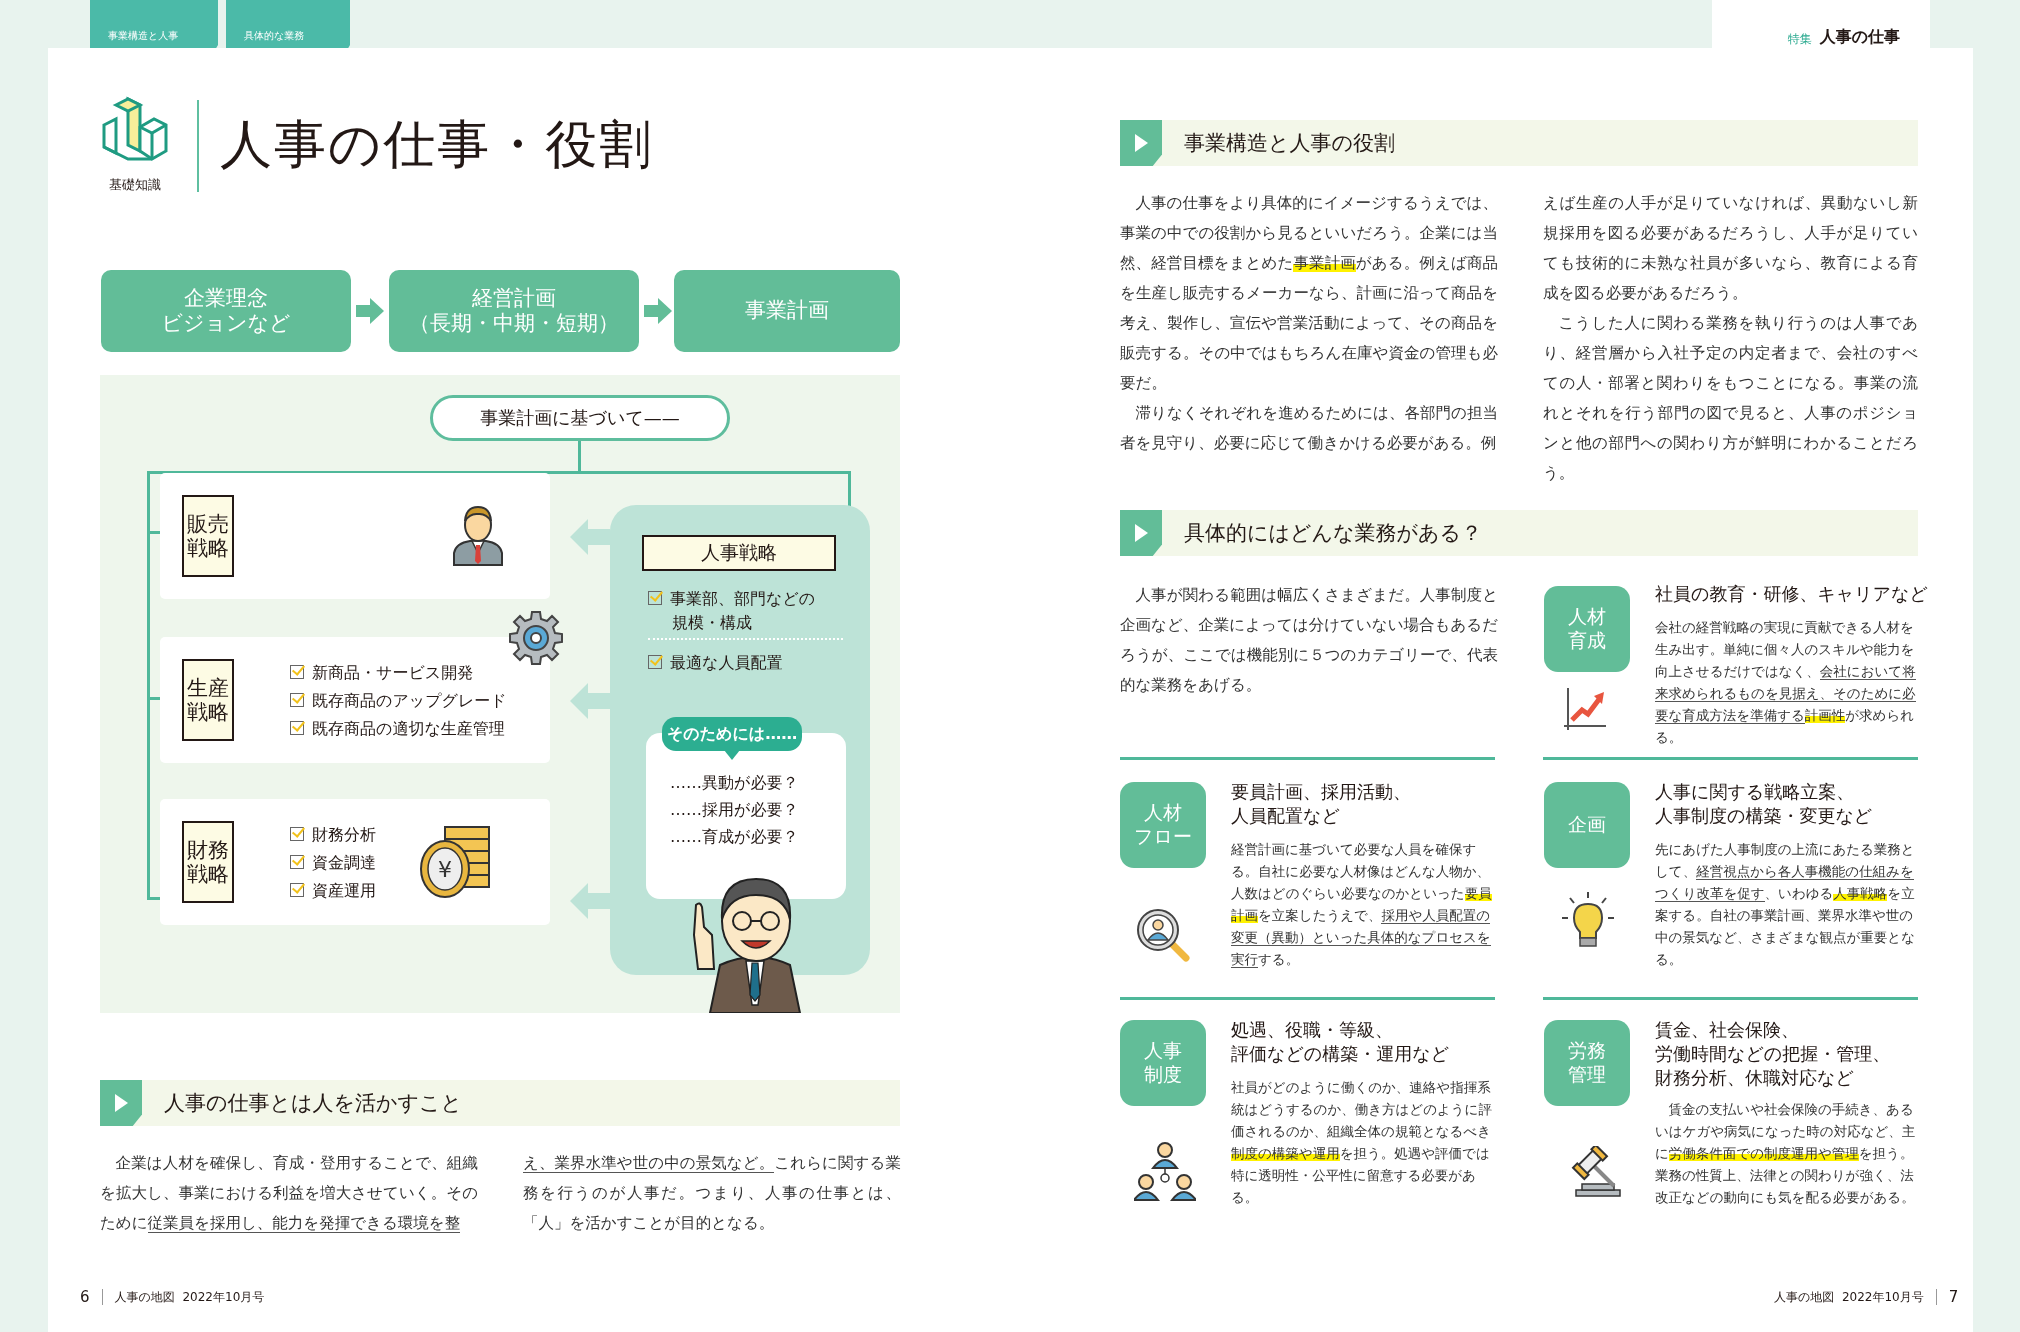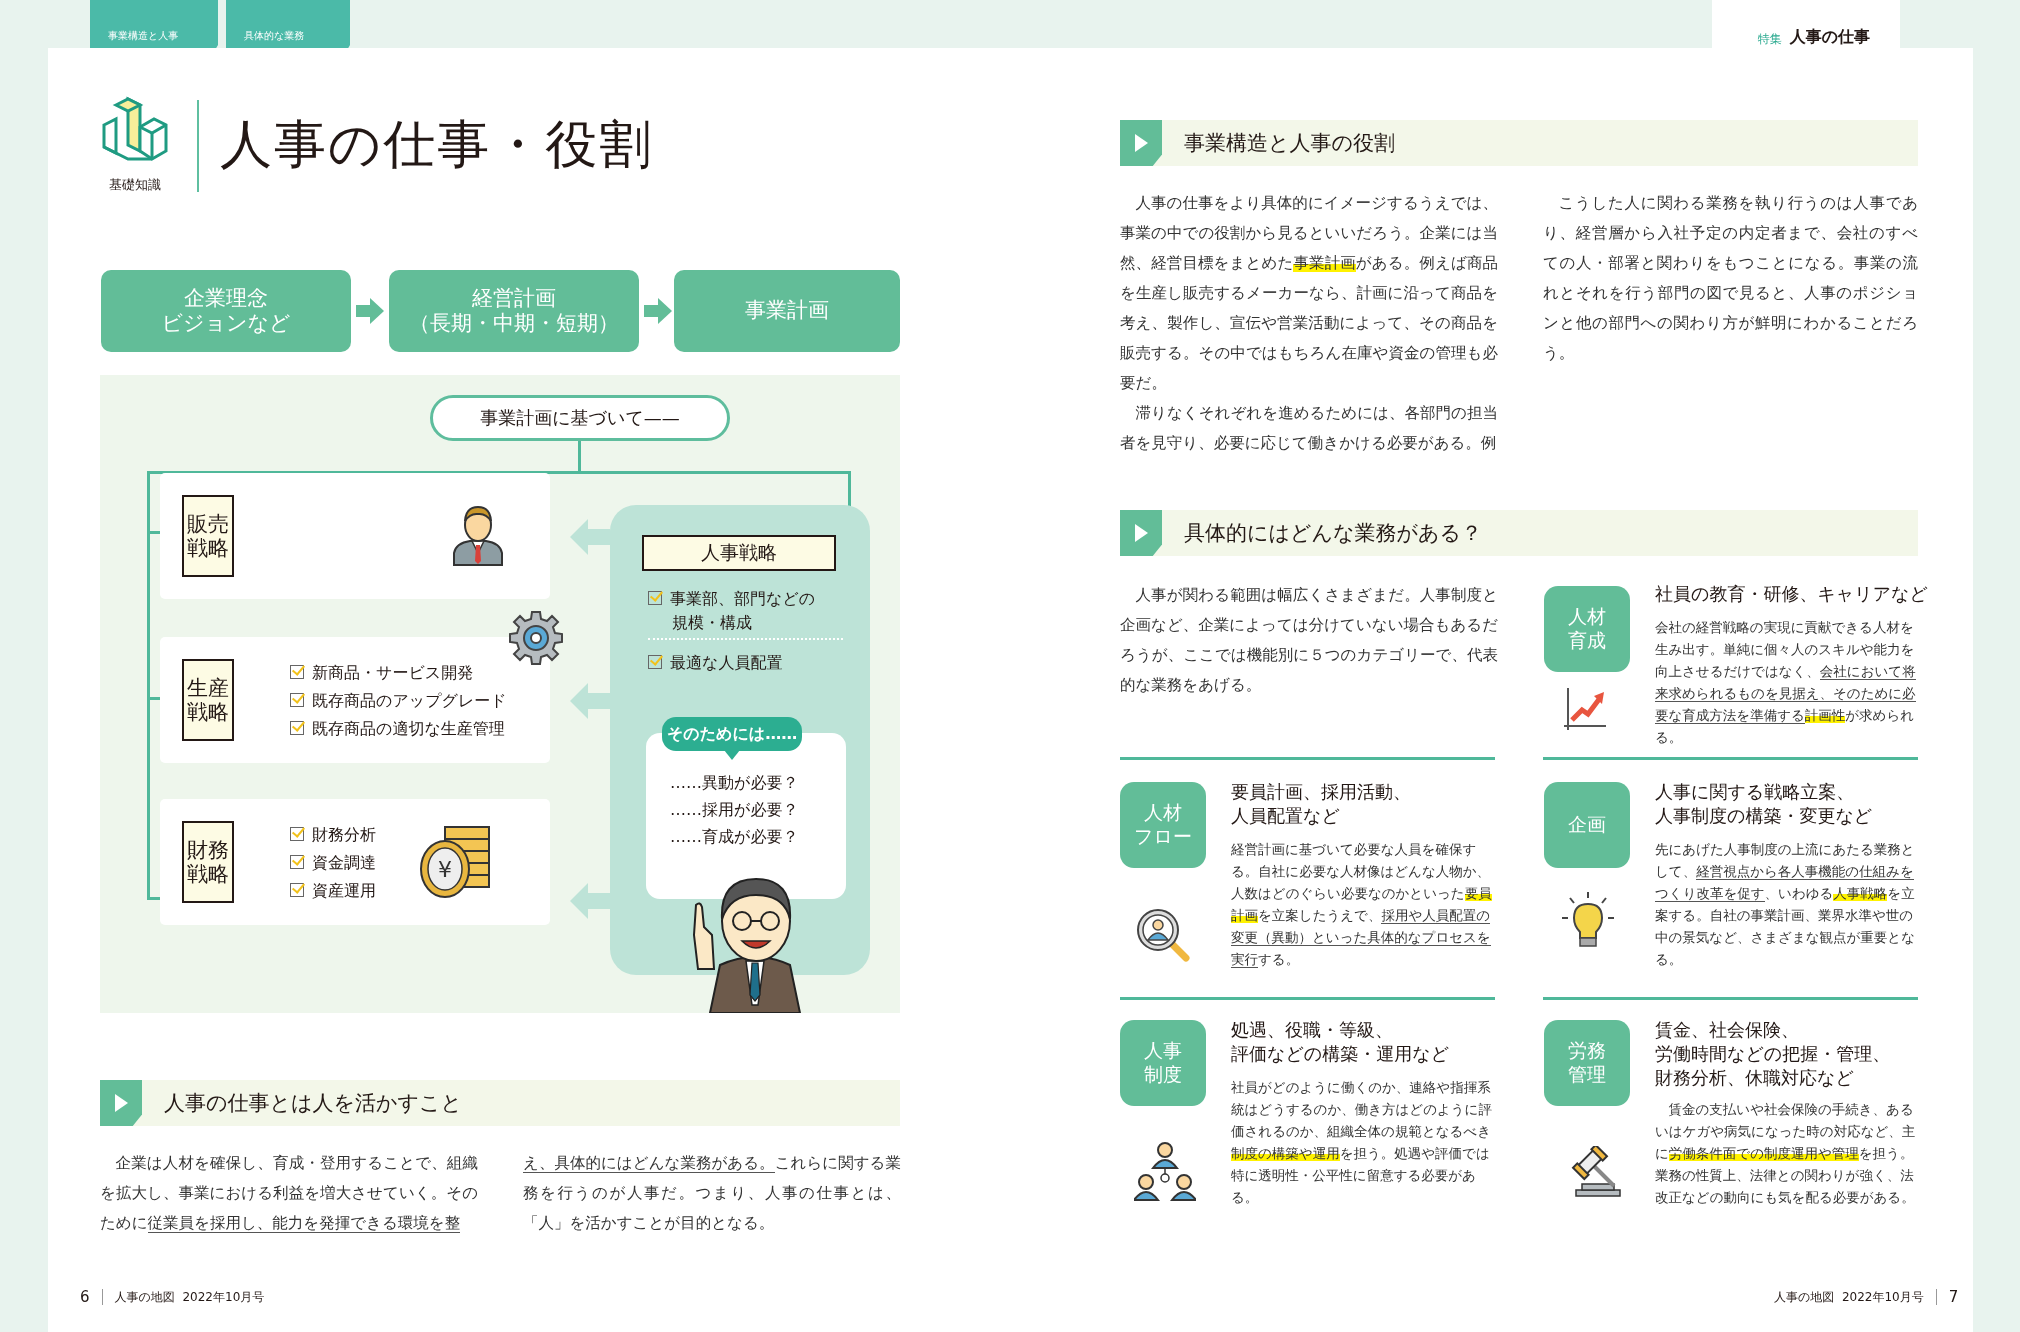--- a/index.html
+++ b/index.html
@@ -6,21 +6,21 @@
   html, body { width: 2020px; height: 1332px; overflow: hidden; }
   body { background: #e8f3ee; font-family: "DejaVu Sans", "Liberation Sans", sans-serif; color: #231815; position: relative; }
   .page { position: absolute; background: #fff; }
   .page-left { left: 48px; top: 48px; width: 1925px; height: 1284px; }
   .abs { position: absolute; }
 
   
   .toptab { position: absolute; top: 0; height: 60px; background: #4bbaa8; color: #fff; font-size: 10px;
             display: flex; align-items: center; padding-left: 18px; padding-top: 12px;
             clip-path: polygon(0 0, 100% 0, 100% 75%, 93% 100%, 0 100%); }
-  .feature-tag { position: absolute; top: 0; left: 1712px; width: 188px; height: 48px; background: #fff;
+  .feature-tag { position: absolute; top: 0; left: 1712px; width: 218px; height: 48px; background: #fff;
                  display: flex; align-items: flex-end; justify-content: flex-end; padding-right: 30px; padding-bottom: 0; }
   .feature-tag .lab { color: #2aa98f; font-size: 12px; margin-right: 8px; }
   .feature-tag .tt { font-size: 16px; font-weight: bold; }
 
   
   .title-icon { position: absolute; left: 100px; top: 95px; width: 70px; height: 70px; }
   .title-icon-label { position: absolute; left: 100px; top: 176px; font-size: 13px; width: 70px; text-align: center; }
   .title-divider { position: absolute; left: 197px; top: 100px; width: 2px; height: 92px; background: #5fbfa0; }
   .page-title { position: absolute; left: 220px; top: 110px; font-size: 52px; font-weight: 500; letter-spacing: 2px; }
 
@@ -222,34 +222,35 @@
 <div class="sec-head" style="left:100px;top:1080px;width:800px;">
   <div class="tri-box">
       <div class="tri"></div>
     </div>
   <div class="txt">人事の仕事とは人を活かすこと</div>
 </div>
 <div class="body-text" style="left:100px;top:1148px;width:378px;text-indent:1em;">
   <span>企業は人材を確保し、育成・登用することで、組織を拡大し、事業における利益を増大させていく。そのために</span><span class="ul">従業員を採用し、能力を発揮できる環境を整</span>
 </div>
 <div class="body-text" style="left:523px;top:1148px;width:378px;">
-  <span class="ul">え、具体的にはどんな業務がある。</span><span>これらに関する業務を行うのが人事だ。つまり、人事の仕事とは、「人」を活かすことが目的となる。</span>
+  <span class="ul">え、業界水準や世の中の景気など。</span><span>これらに関する業務を行うのが人事だ。つまり、人事の仕事とは、「人」を活かすことが目的となる。</span>
 </div>
 
 <div class="sec-head" style="left:1120px;top:120px;width:798px;">
   <div class="tri-box">
       <div class="tri"></div>
     </div>
   <div class="txt">事業構造と人事の役割</div>
 </div>
 <div class="body-text" style="left:1120px;top:188px;width:378px;">
   <p style="text-indent:1em;"><span>人事の仕事をより具体的にイメージするうえでは、事業の中での役割から見るといいだろう。企業には当然、経営目標をまとめた</span><span class="hl">事業計画</span><span>がある。例えば商品を生産し販売するメーカーなら、計画に沿って商品を考え、製作し、宣伝や営業活動によって、その商品を販売する。その中ではもちろん在庫や資金の管理も必要だ。</span></p>
   <p style="text-indent:1em;">滞りなくそれぞれを進めるためには、各部門の担当者を見守り、必要に応じて働きかける必要がある。例</p>
 </div>
 <div class="body-text" style="left:1543px;top:188px;width:375px;">
+  <p>えば生産の人手が足りていなければ、異動ないし新規採用を図る必要があるだろうし、人手が足りていても技術的に未熟な社員が多いなら、教育による育成を図る必要があるだろう。</p>
   <p style="text-indent:1em;">こうした人に関わる業務を執り行うのは人事であり、経営層から入社予定の内定者まで、会社のすべての人・部署と関わりをもつことになる。事業の流れとそれを行う部門の図で見ると、人事のポジションと他の部門への関わり方が鮮明にわかることだろう。</p>
 </div>
 
 <div class="sec-head" style="left:1120px;top:510px;width:798px;">
   <div class="tri-box">
       <div class="tri"></div>
     </div>
   <div class="txt">具体的にはどんな業務がある？</div>
 </div>
 <div class="body-text" style="left:1120px;top:580px;width:378px;text-indent:1em;">人事が関わる範囲は幅広くさまざまだ。人事制度と企画など、企業によっては分けていない場合もあるだろうが、ここでは機能別に５つのカテゴリーで、代表的な業務をあげる。</div>

